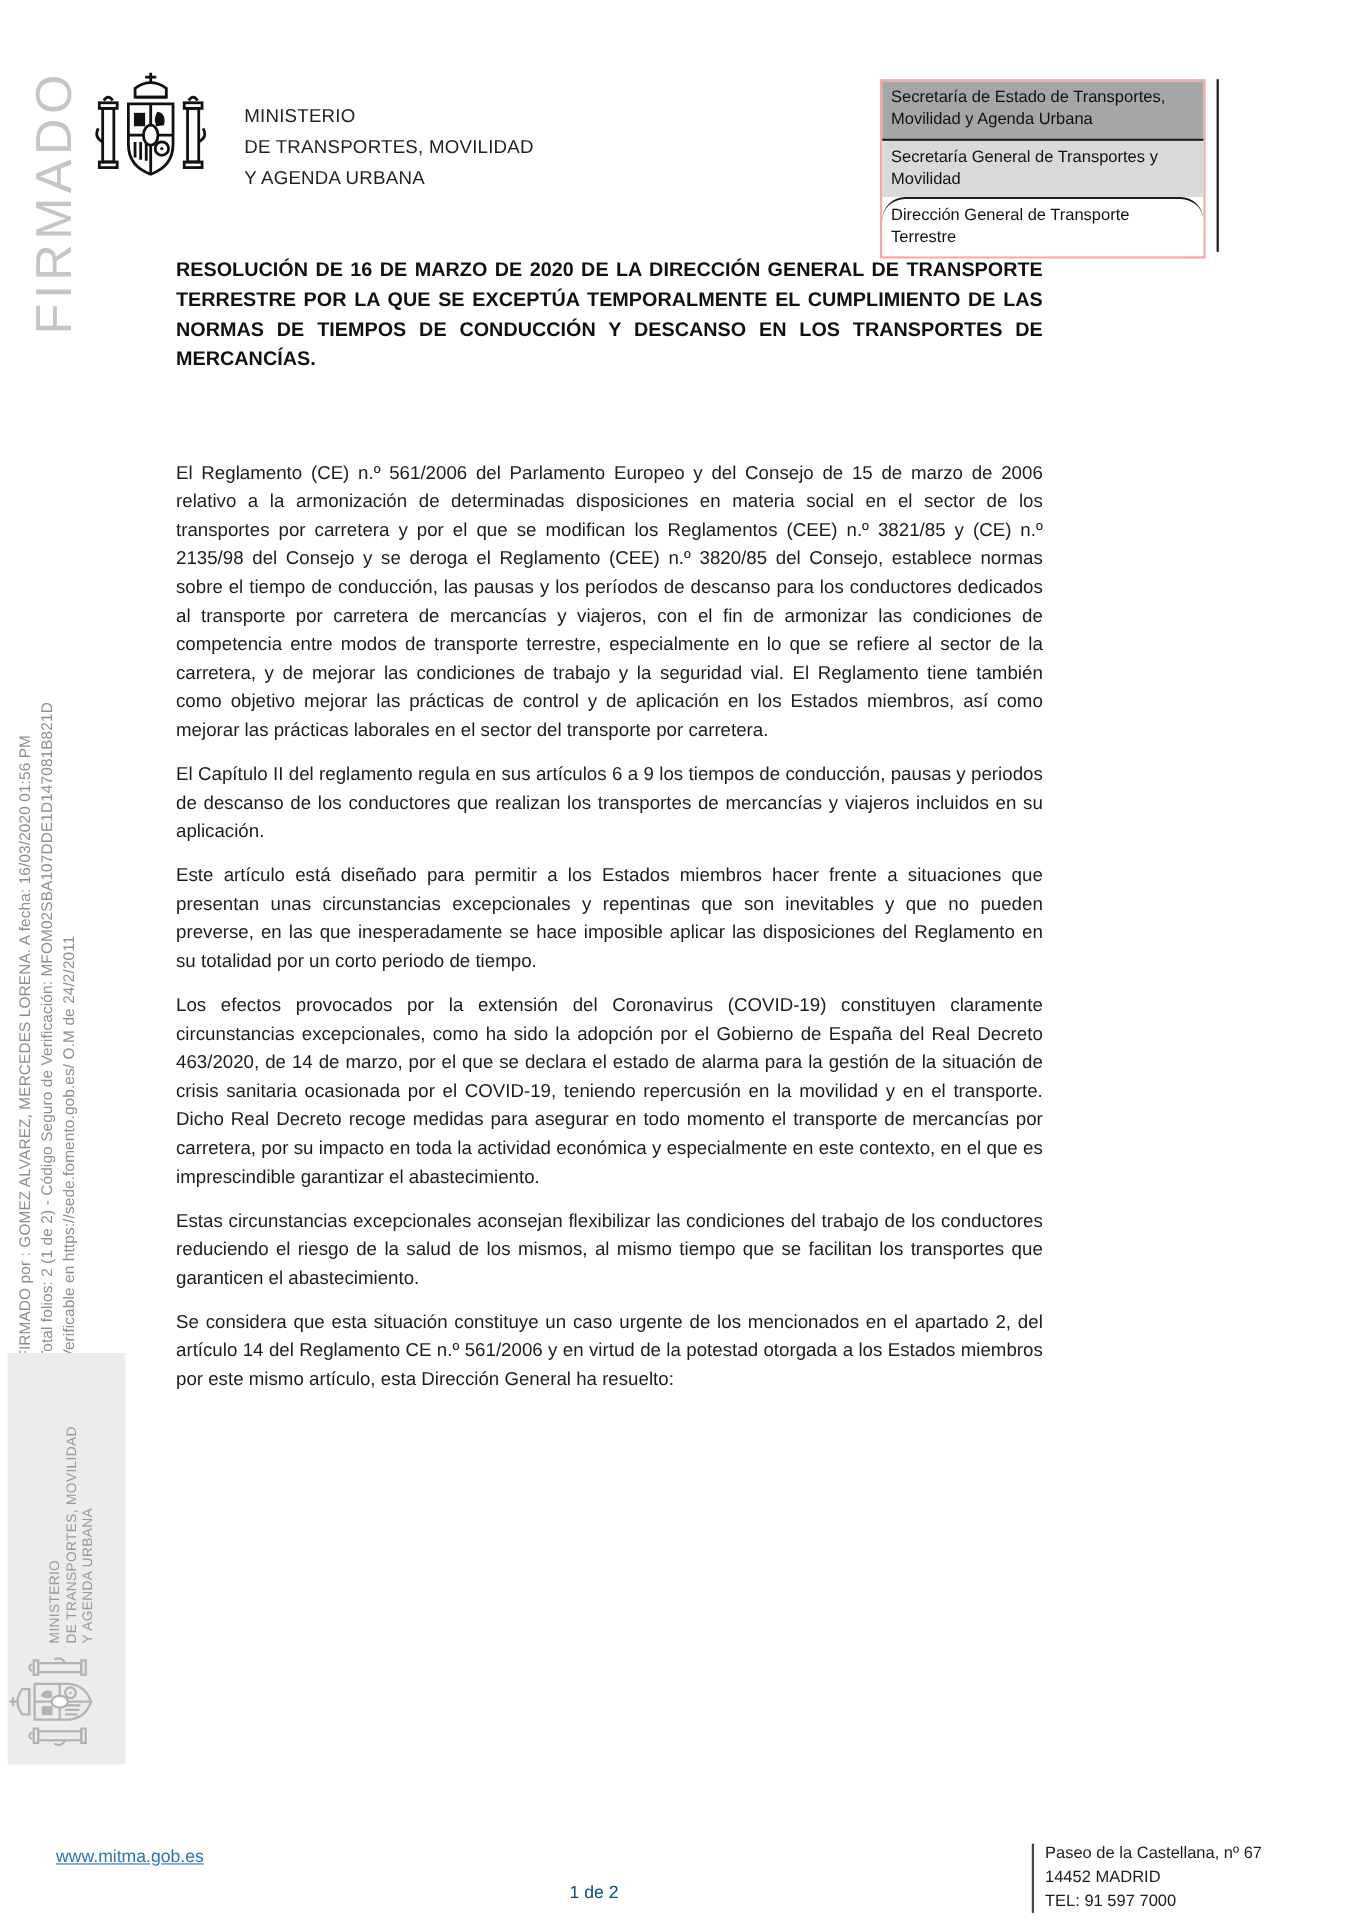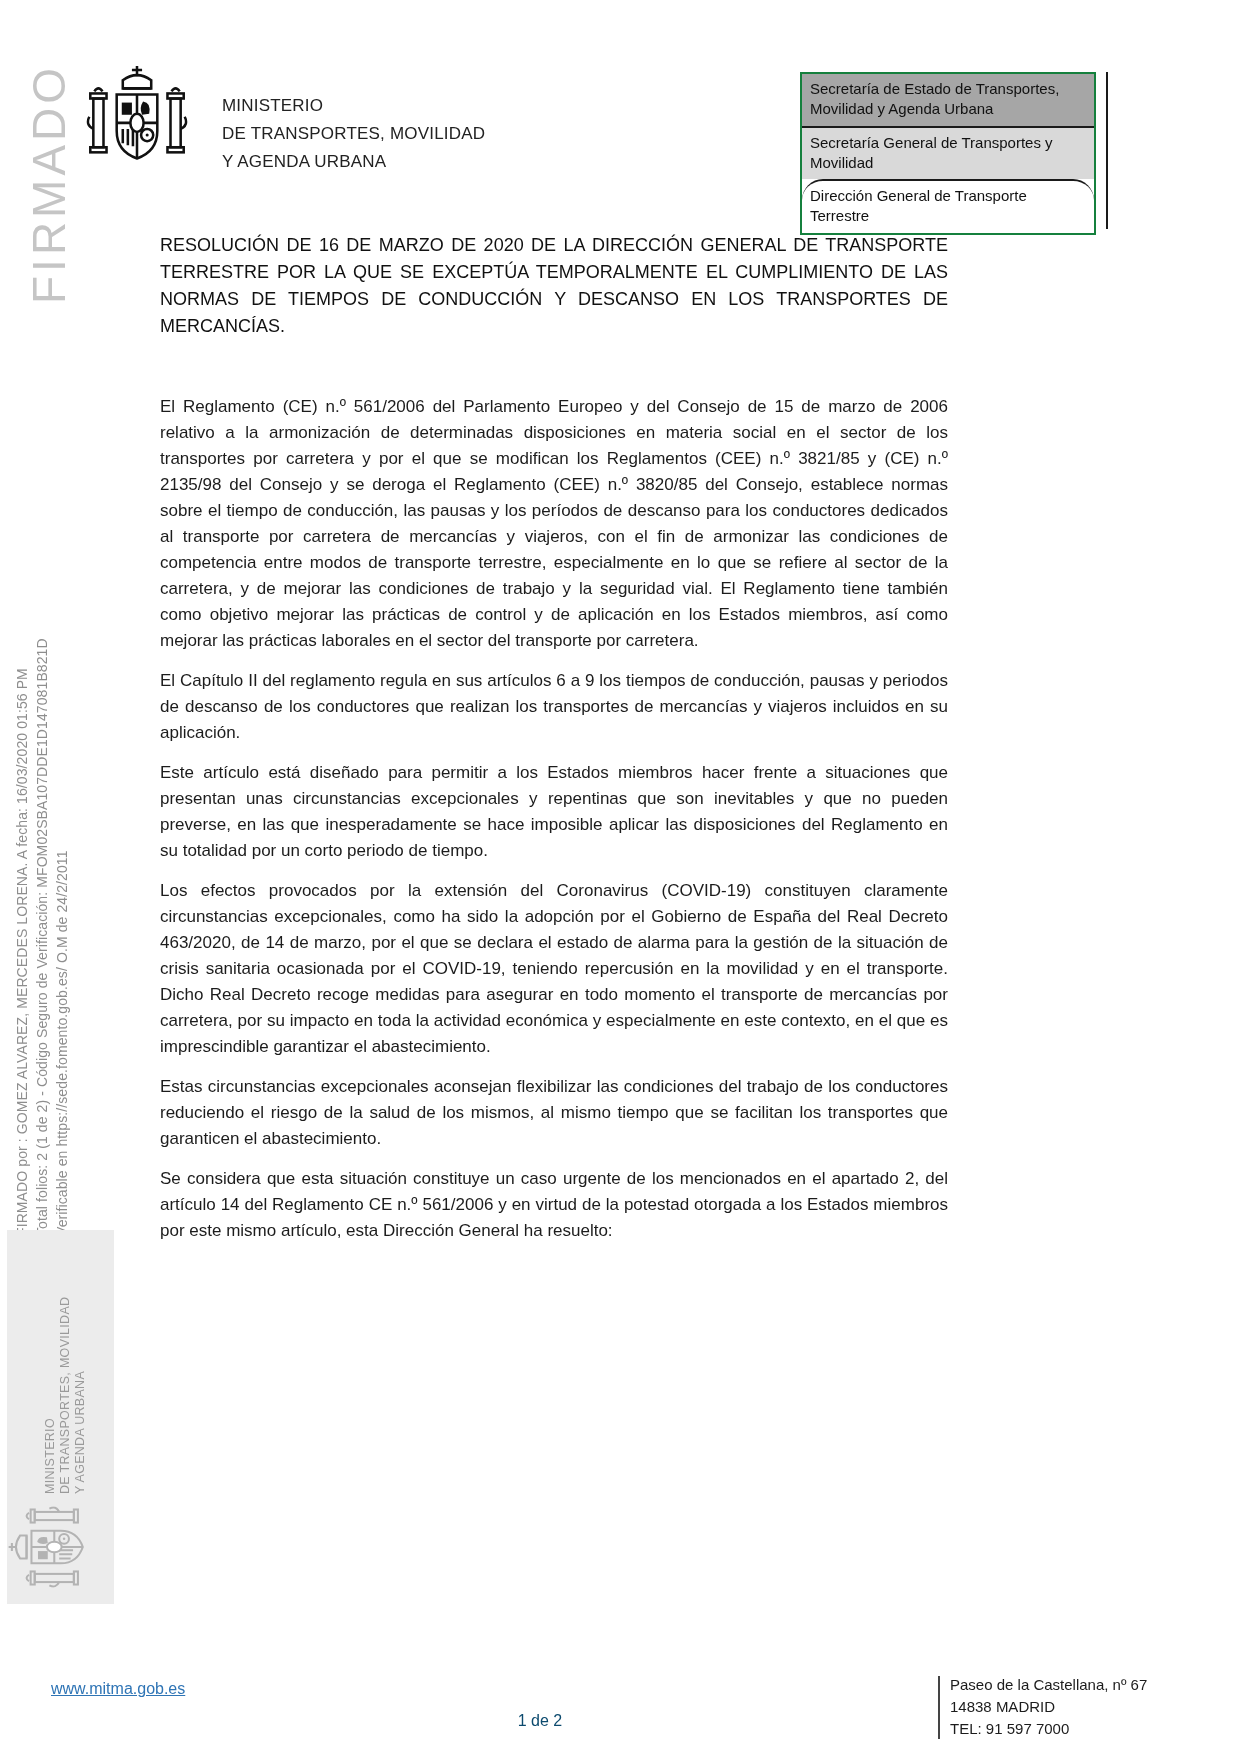--- a/index.html
+++ b/index.html
@@ -23,21 +23,21 @@
   .coa-header { position:absolute; left:86px; top:64px; color:#111; }
   
   .ministry-name {
     position:absolute; left:222px; top:92px;
     font-size:17px; line-height:28px; color:#222;
     letter-spacing:0.2px;
   }
   
   .org-boxes {
     position:absolute; left:800px; top:72px; width:292px;
-    border:2px solid #15803d;
+    border:2px solid #fca5a5;
     font-size:15px; line-height:1.35; color:#111;
   }
   .org-box { padding:5px 8px 6px 8px; min-height:38px; }
   .org-box + .org-box { border-top:2px solid #1a1a1a; }
   .org-box.level-1 { background:#a6a6a6; }
   .org-box.level-2 { background:#d9d9d9; }
   .org-box.level-3 { background:#ffffff;border-radius:21px; }
   .org-boxes-outer-rule {
     position:absolute; left:1106px; top:72px; width:2px; height:157px;
     background:#1a1a1a;
@@ -61,22 +61,22 @@
   }
   .ministry-side-text .ms-line { line-height:15px; }
   .coa-side {
     position:absolute; left:-2px; top:262px; width:110px; height:110px;
     display:flex; align-items:center; justify-content:center;
     transform:rotate(-90deg); color:#b3b3b3;
   }
   
   .doc-column { position:absolute; left:160px; top:232px; width:788px; }
   .doc-title {
-    font-size:18px; font-weight:normal; line-height:27px;
-    text-align:justify; color:#111; margin:0 0 54px 0;
+    font-size:18px; font-weight:bold; line-height:27px;
+    text-align:justify; color:#111; margin:0 0 77px 0;
   }
   .doc-paragraph {
     font-size:17px; line-height:26px; text-align:justify;
     margin:0 0 14px 0;
   }
   .doc-heading-primero {
     font-size:17px; line-height:26px; font-weight:bold; margin:6px 0 0 0;
   }
   
   .footer-link {
@@ -191,17 +191,17 @@
     <p class="doc-paragraph">Los efectos provocados por la extensión del Coronavirus (COVID-19) constituyen claramente circunstancias excepcionales, como ha sido la adopción por el Gobierno de España del Real Decreto 463/2020, de 14 de marzo, por el que se declara el estado de alarma para la gestión de la situación de crisis sanitaria ocasionada por el COVID-19, teniendo repercusión en la movilidad y en el transporte. Dicho Real Decreto recoge medidas para asegurar en todo momento el transporte de mercancías por carretera, por su impacto en toda la actividad económica y especialmente en este contexto, en el que es imprescindible garantizar el abastecimiento.</p>
     <p class="doc-paragraph">Estas circunstancias excepcionales aconsejan flexibilizar las condiciones del trabajo de los conductores reduciendo el riesgo de la salud de los mismos, al mismo tiempo que se facilitan los transportes que garanticen el abastecimiento.</p>
     <p class="doc-paragraph">Se considera que esta situación constituye un caso urgente de los mencionados en el apartado 2, del artículo 14 del Reglamento CE n.º 561/2006 y en virtud de la potestad otorgada a los Estados miembros por este mismo artículo, esta Dirección General ha resuelto:</p>
   </div>
 
   <a class="footer-link" href="#">www.mitma.gob.es</a>
   <div class="page-indicator">1 de 2</div>
   <div class="footer-address-rule"></div>
   <div class="footer-address">
     <div>Paseo de la Castellana, nº 67</div>
-    <div>14838 MADRID</div>
+    <div>14452 MADRID</div>
     <div>TEL: 91 597 7000</div>
   </div>
 
 </div>
 
 </body></html>

